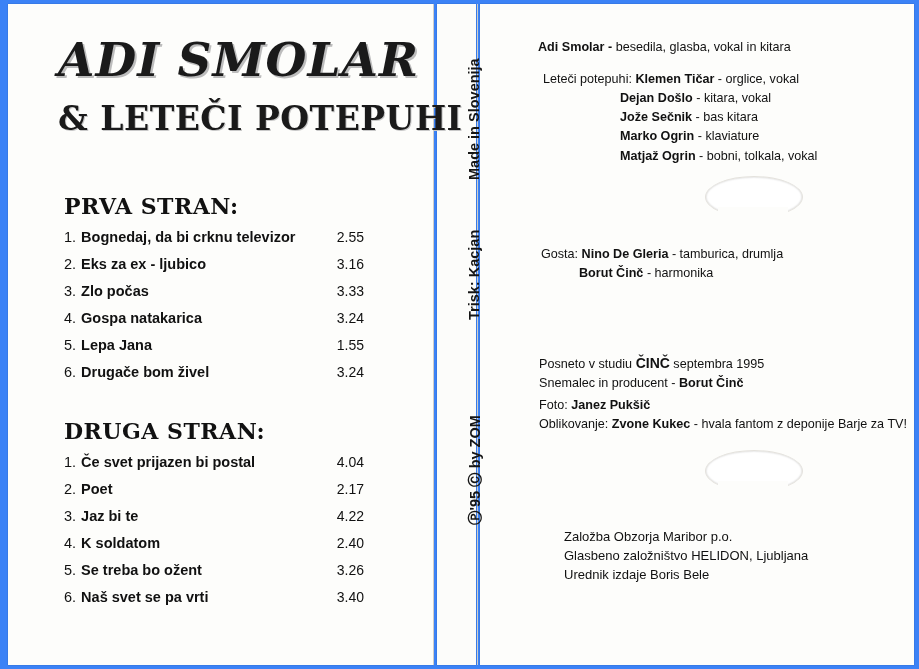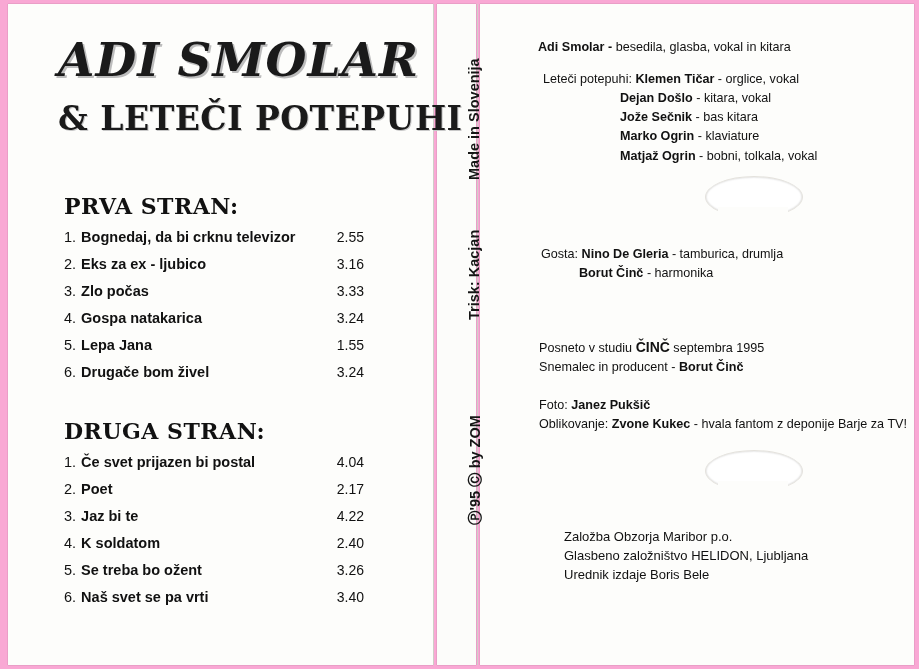--- a/index.html
+++ b/index.html
@@ -11,21 +11,21 @@
     width: 919px;
     height: 669px;
     overflow: hidden;
     font-family: "Liberation Sans", sans-serif;
     color: #111;
   }
   .scan {
     position: relative;
     width: 919px;
     height: 669px;
-    background: #f9a8d4;
+    background: #3b82f6;
   }
   
   .panel-left {
     position: absolute;
     left: 8px; top: 4px;
     width: 425px; height: 661px;
     background: #fdfdfb;
     box-shadow: 0 0 1px rgba(0,0,0,.35);
   }
   .panel-spine {
@@ -309,21 +309,21 @@
       <span>Gosta:</span>
       <b>Nino De Gleria</b>
       <span>- tamburica, drumlja</span>
     </div>
     <div class="credit-line" style="padding-left:38px;">
       <b>Borut Činč</b>
       <span>- harmonika</span>
     </div>
   </div>
 
-  <div class="rp" style="left:539px; top:337px;">
+  <div class="rp" style="left:539px; top:353px;">
     <div class="credit-line">
       <span>Posneto v studiu</span>
       <b style="font-size:14px;">ČINČ</b>
       <span>septembra 1995</span>
     </div>
     <div class="credit-line">
       <span>Snemalec in producent -</span>
       <b>Borut Činč</b>
     </div>
   </div>

